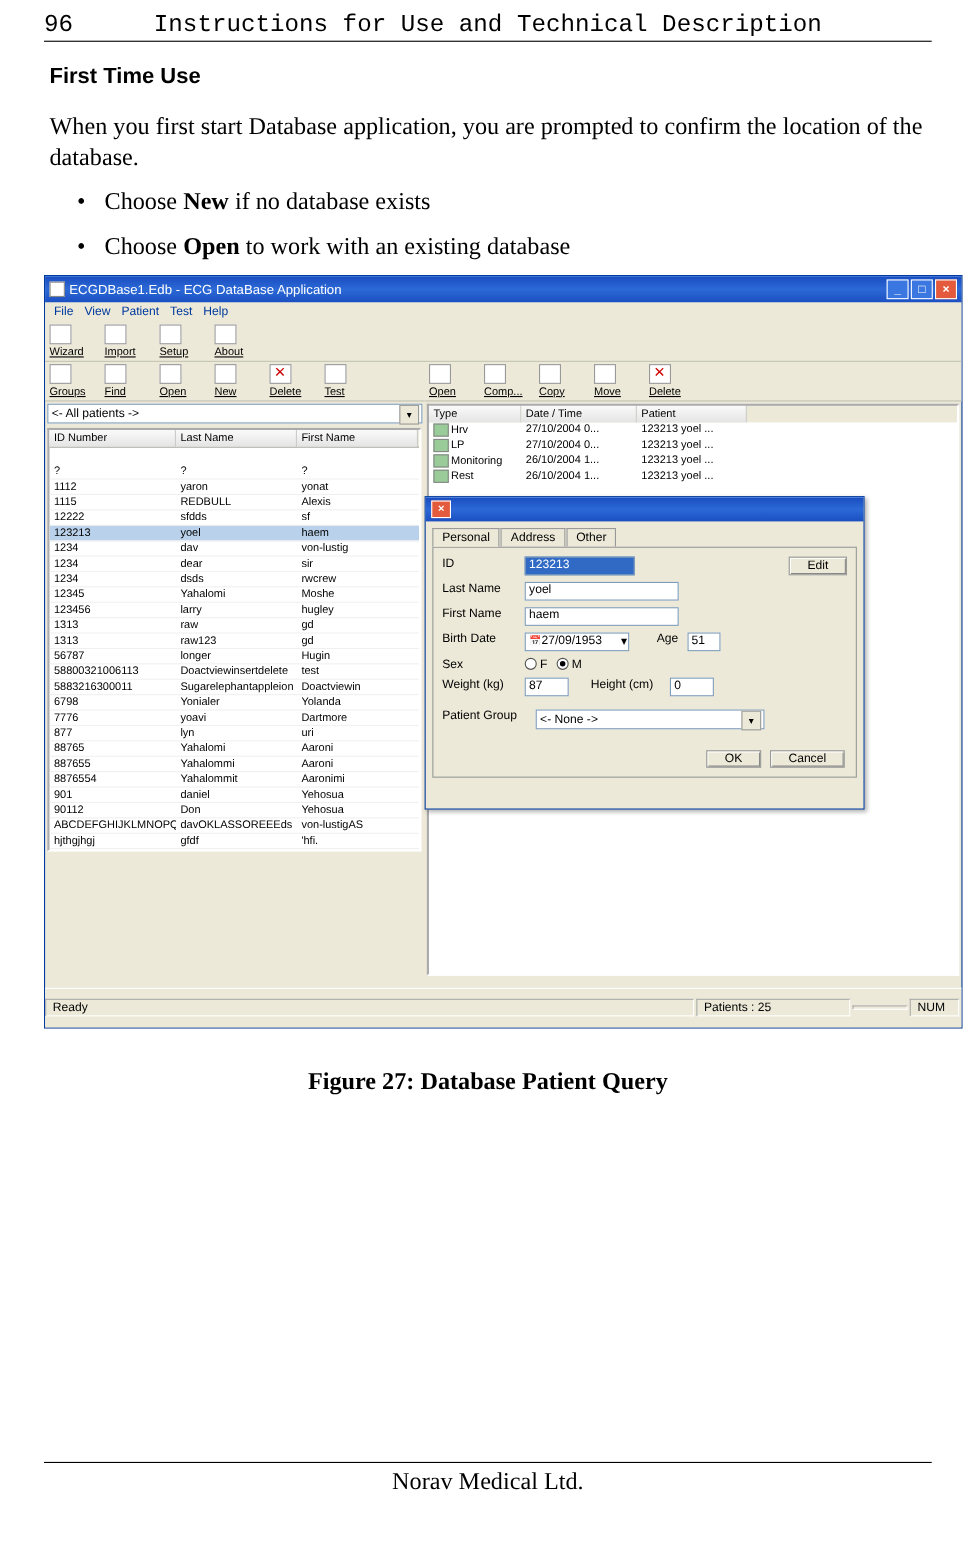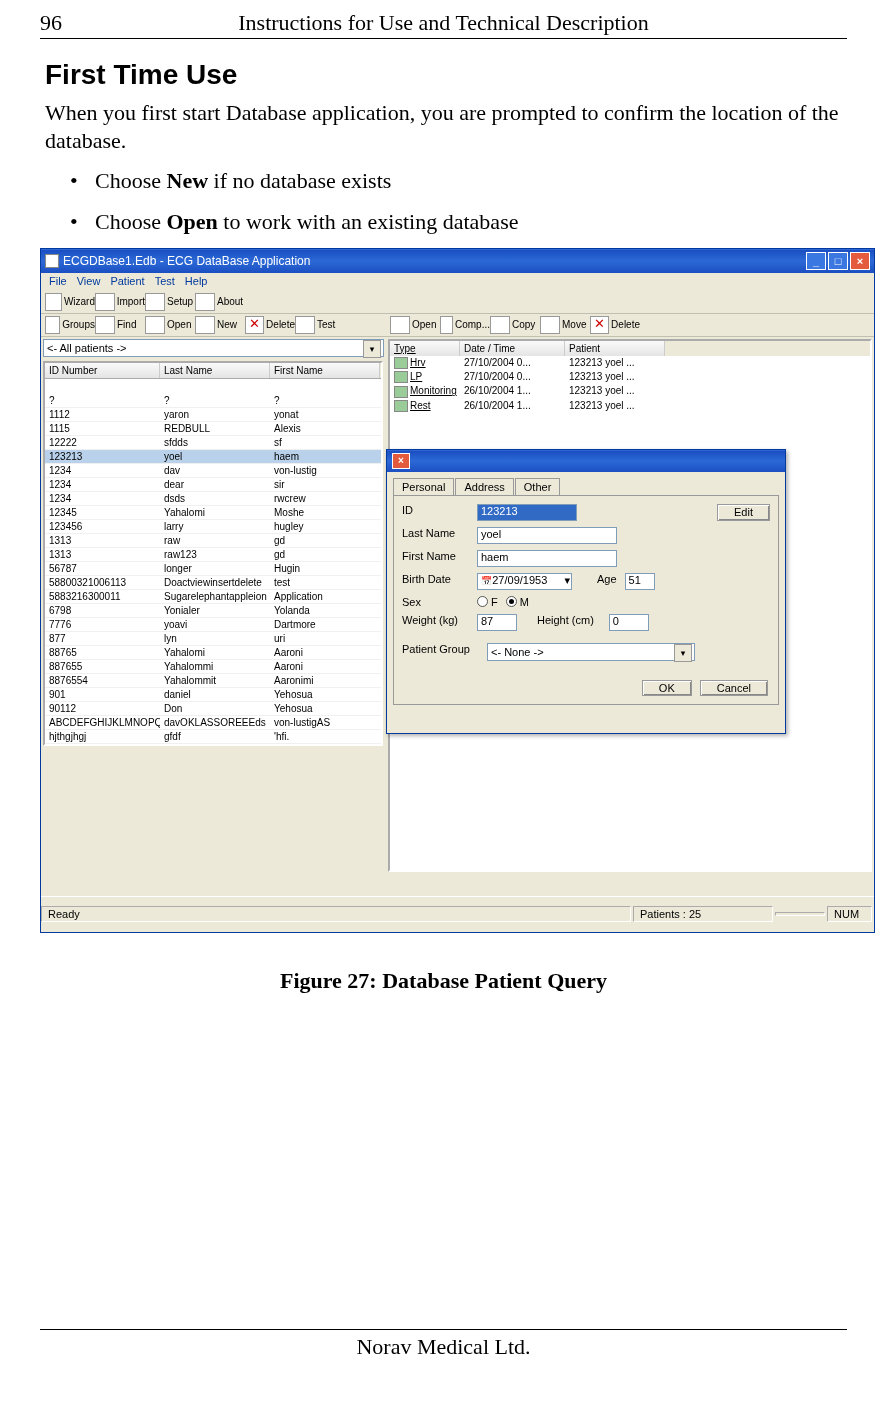--- a/index.html
+++ b/index.html
@@ -13,27 +13,27 @@
   }
   .page {
     padding: 10px 40px 20px 40px;
   }
   .top-rule {
     border-bottom: 1.5px solid #000;
     display: flex;
     justify-content: space-between;
     padding-bottom: 2px;
     font-size: 22px;
-    font-family: Liberation Serif, serif;
+    font-family: Liberation Mono, monospace;
     gap: 38px;
   }
   .page-num { width: 60px; }
   .top-title { flex: 1; text-align: center; }
   .content { padding: 20px 5px 0 5px; }
-  h2 { font-family: Arial, Helvetica, sans-serif; font-weight: bold; font-size: 28px; margin-bottom: 8px; }
+  h2 { font-family: Arial, Helvetica, sans-serif; font-weight: bold; font-size: 20px; margin-bottom: 20px; }
   .body-text { font-size: 22px; line-height: 1.25; margin-bottom: 12px; }
   ul.bullets { list-style: none; padding-left: 25px; margin-bottom: 8px; }
   ul.bullets li { font-size: 22px; line-height: 1.4; margin-bottom: 10px; position: relative; padding-left: 25px; }
   ul.bullets li::before { content: "•"; position: absolute; left: 0; font-size: 22px; }
   .bold { font-weight: bold; }
 
   
   .app-window {
     width: 835px;
     height: 685px;
@@ -53,39 +53,39 @@
     padding: 0 4px;
     font-size: 12px;
   }
   .titlebar .ti { width:14px; height:14px; background:#fff; margin-right:4px; border:1px solid #888;}
   .titlebar .title-text { flex:1; }
   .winbtns { display:flex; gap:2px;}
   .winbtn { width:20px; height:18px; background:#3b77e0; border:1px solid #fff; color:#fff; display:flex;align-items:center;justify-content:center;font-size:11px;font-weight:bold;}
   .winbtn.close{background:#e35b3c;}
   .menubar { height:18px; background:#ece9d8; display:flex; gap:10px; padding:2px 8px; color:#003a9e; font-size:11px;}
   .toolbar1, .toolbar2 { display:flex; background:#ece9d8; padding:2px 4px; border-bottom:1px solid #c0c0b0;}
-  .tbtn { width:50px; display:flex; flex-direction:row; align-items:center; font-size:10px; gap:2px;}
+  .tbtn { width:50px; display:flex; flex-direction:column; align-items:flex-start; font-size:10px; gap:2px;text-decoration:underline;}
   .tico { width:20px; height:18px; border:1px solid #999; background:#fff; position:relative;}
   .tico.red::after{content:"✕";color:#c00;position:absolute;left:3px;top:-1px;font-size:13px;}
   .main-split { display:flex; height:560px; }
   .left-pane { width:340px; border:2px inset #fff; background:#fff; display:flex; flex-direction:column; margin:2px;gap:15px;}
   .right-pane { flex:1; border:2px inset #fff; background:#fff; margin:2px; display:flex; flex-direction:column;}
   .combo { margin:2px; border:1px solid #7f9db9; background:#fff; height:18px; display:flex; align-items:center; padding:0 3px; font-size:11px; position:relative;}
   .combo::after{content:"▾"; position:absolute; right:2px; top:0; width:16px; height:16px; background:#ece9d8; border:1px solid #999; display:flex; align-items:center; justify-content:center; font-size:9px;}
   .grid { flex:1; overflow:hidden; }
   .ghdr { display:flex; background:#ece9d8; border-bottom:1px solid #aaa; font-size:10px;}
   .ghdr > div { border-right:1px solid #ccc; padding:2px 4px; background:linear-gradient(#fafafa,#e4e4e4);}
   .grow { display:flex; font-size:10px; border-bottom:1px solid #f0f0f0;}
   .grow > div { padding:1px 4px; white-space:nowrap; overflow:hidden;}
   .grow.sel { background:#b9d1ea; }
   .c-id{width:115px;} .c-ln{width:110px;} .c-fn{width:110px;}
   .right-toolbar{ display:flex; padding:2px 4px; border-bottom:1px solid #c0c0b0; background:#ece9d8;}
   .rhdr{display:flex;background:#ece9d8;font-size:10px;}
   .rhdr>div{border-right:1px solid #ccc;padding:2px 4px;background:linear-gradient(#fafafa,#e4e4e4);}
-  .rc-t{width:70px;text-decoration:underline;}.rc-d{width:105px;}.rc-p{width:100px;}
+  .rc-t{width:84px;}.rc-d{width:105px;}.rc-p{width:100px;}
   .rrow{display:flex;font-size:10px;}
   .rrow>div{padding:1px 4px;white-space:nowrap;overflow:hidden;}
   .rico{width:14px;height:12px;display:inline-block;border:1px solid #888;background:#9c9;margin-right:2px;vertical-align:middle;}
 
   
   .dialog {
     position:absolute;
     left:345px; top:200px;
     width:400px; height:285px;
     border:1px solid #003a9e;
@@ -274,21 +274,21 @@
                   <div class="c-fn">Hugin</div>
                 </div>
                 <div class="grow">
                   <div class="c-id">58800321006113</div>
                   <div class="c-ln">Doactviewinsertdelete</div>
                   <div class="c-fn">test</div>
                 </div>
                 <div class="grow">
                   <div class="c-id">5883216300011</div>
                   <div class="c-ln">Sugarelephantappleion</div>
-                  <div class="c-fn">Application</div>
+                  <div class="c-fn">Doactviewin</div>
                 </div>
                 <div class="grow">
                   <div class="c-id">6798</div>
                   <div class="c-ln">Yonialer</div>
                   <div class="c-fn">Yolanda</div>
                 </div>
                 <div class="grow">
                   <div class="c-id">7776</div>
                   <div class="c-ln">yoavi</div>
                   <div class="c-fn">Dartmore</div>

